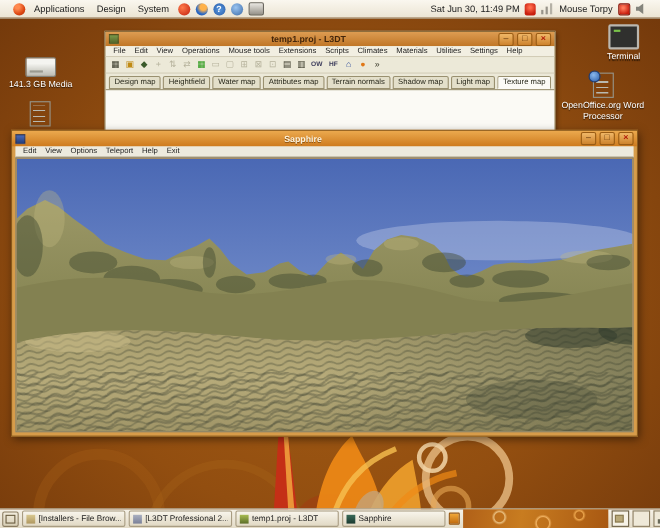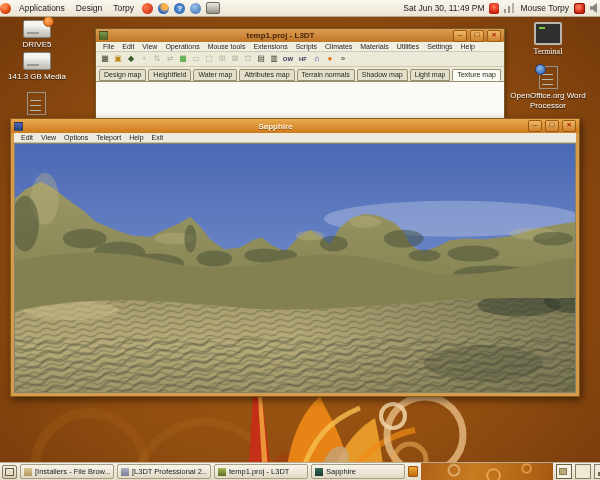--- a/index.html
+++ b/index.html
@@ -4,21 +4,21 @@
 <style>
   html,body{margin:0;padding:0;background:#222;}
   .screen{position:relative;width:600px;height:480px;overflow:hidden;
     font-family:"Liberation Sans",sans-serif;
     background:radial-gradient(ellipse at 50% 55%, #a65e15 0%, #924e10 55%, #72380b 100%);}
   
   .wallart{position:absolute;left:0;top:380px;width:600px;height:100px;z-index:0;}
   
   .panel-top{position:absolute;top:0;left:0;width:600px;height:17px;z-index:40;
     background:linear-gradient(#faf7ef,#ebe4d3);border-bottom:1px solid #b5aa93;
-    display:flex;align-items:center;gap:5px;padding:0 0;box-sizing:border-box;
+    display:flex;align-items:center;gap:5px;padding:0 12px;box-sizing:border-box;
     font-size:8.5px;color:#1b1b1b;}
   .ulogo{width:11px;height:11px;border-radius:50%;flex:none;
     background:radial-gradient(circle at 35% 30%,#ff8a50 18%,#dd4814 60%,#a82c08 100%);}
   .pmenu{padding:0 3px;cursor:default;}
   .launch{width:11px;height:11px;border-radius:50%;flex:none;text-align:center;line-height:11px;}
   .l-red{background:radial-gradient(circle at 35% 35%,#ff7a4a,#c11e0e);}
   .l-ff{background:radial-gradient(circle at 62% 32%,#ffb24a 28%,#2b6bc8 62%,#1a4a98);}
   .l-help{background:radial-gradient(#5a9ae0,#2a5ca8);color:#fff;font-size:8px;font-weight:bold;}
   .l-pkg{background:radial-gradient(circle at 40% 35%,#9ac4f0,#3a6aa8);}
   .l-term{width:12px;height:10px;border-radius:2px;border:1px solid #6a675f;flex:none;
@@ -137,49 +137,43 @@
     <circle cx="425" cy="55" r="38" fill="none" stroke="#e9bd83" stroke-width="7" opacity="0.8"></circle>
     <circle cx="393" cy="36" r="12" fill="none" stroke="#f3d6a8" stroke-width="4" opacity="0.85"></circle>
     <circle cx="410" cy="80" r="16" fill="none" stroke="#e8a855" stroke-width="5" opacity="0.6"></circle>
     <ellipse cx="335" cy="85" rx="12" ry="20" fill="#b9ab9a" opacity="0.6" transform="rotate(25 335 85)"></ellipse>
   </svg>
 
   <div class="panel-top">
     <span class="ulogo"></span>
     <span class="pmenu">Applications</span>
     <span class="pmenu">Design</span>
-    <span class="pmenu">Torpy</span>
+    <span class="pmenu">System</span>
     <span class="launch l-red"></span>
     <span class="launch l-ff"></span>
     <span class="launch l-help">?</span>
     <span class="launch l-pkg"></span>
     <span class="l-term"></span>
     <span class="spacer"></span>
     <span>Sat Jun 30, 11:49 PM</span>
     <span class="hand-icon"></span>
     <span class="net-icon"></span>
     <span>Mouse Torpy</span>
     <span class="logout-icon"></span>
     <span class="speaker-icon"></span>
   </div>
 
-  <div class="dicon" style="left:6px;top:20px;width:62px;">
-    <span class="drive">
-        <span class="emblem-orange"></span>
-      </span>
-    <span class="dlabel">DRIVE5</span>
-  </div>
   <div class="dicon" style="left:6px;top:52px;width:62px;">
     <span class="drive"></span>
     <span class="dlabel">141.3 GB Media</span>
   </div>
   <div class="dicon" style="left:14px;top:92px;width:44px;">
     <span class="doc"></span>
   </div>
-  <div class="dicon" style="left:516px;top:22px;width:64px;font-family:Liberation Serif, serif;">
+  <div class="dicon" style="left:535px;top:22px;width:64px;">
     <span class="term-ic"></span>
     <span class="dlabel">Terminal</span>
   </div>
   <div class="dicon" style="left:510px;top:66px;width:76px;">
     <span class="doc" style="position:relative;">
         <span class="emblem-blue"></span>
       </span>
     <span class="dlabel">OpenOffice.org Word Processor</span>
   </div>
 

